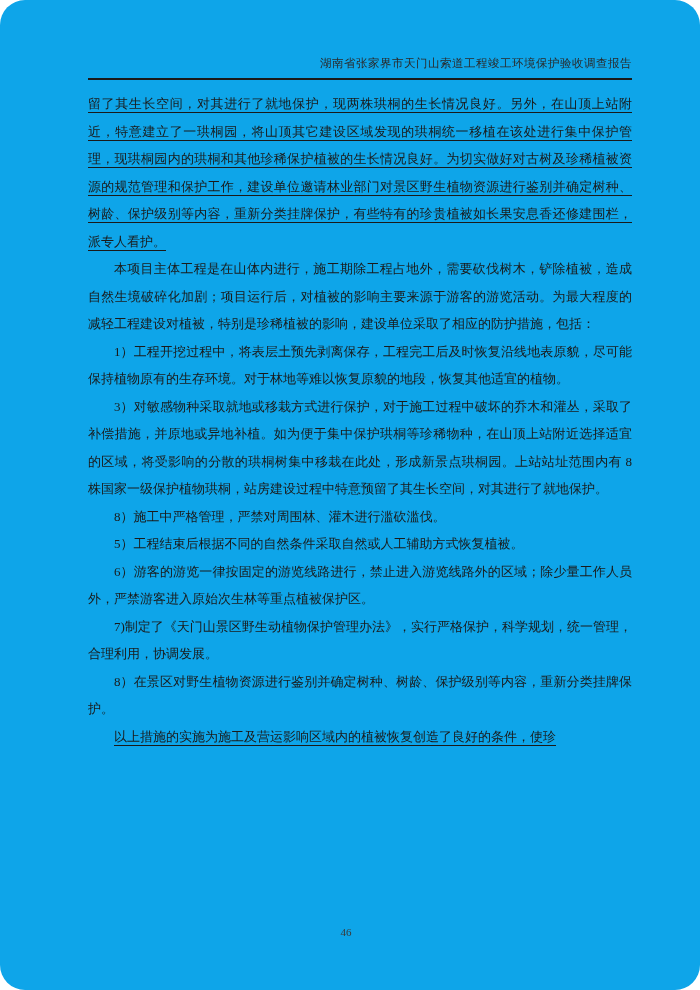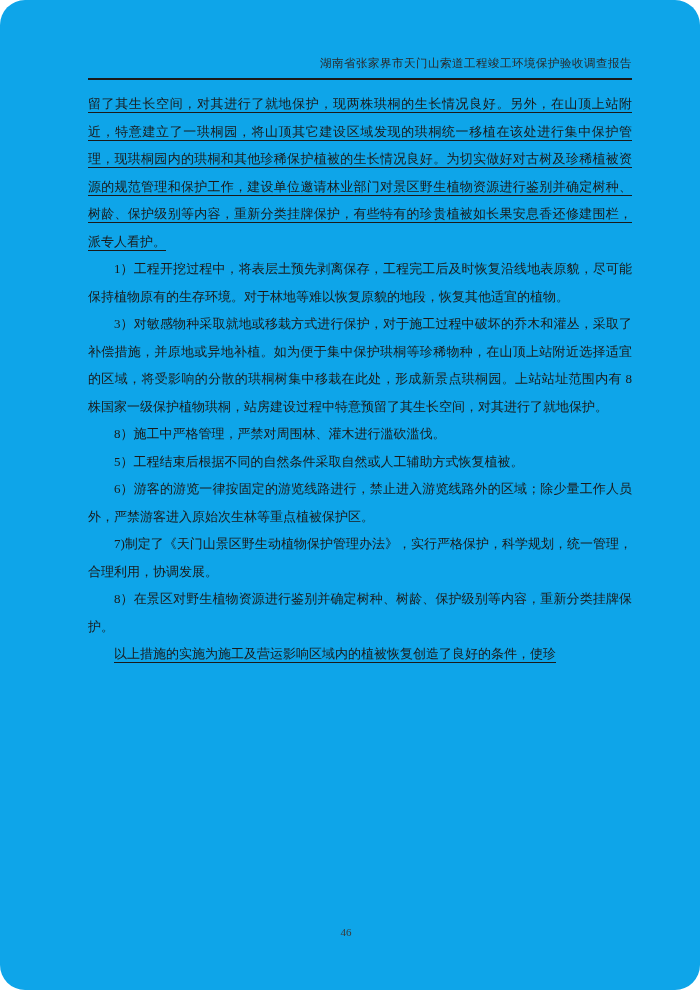--- a/index.html
+++ b/index.html
@@ -60,20 +60,21 @@
 <body>
 
 <div class="page">
 
   <div class="header">
     <span>湖南省张家界市天门山索道工程竣工环境保护验收调查报告</span>
   </div>
 
   <div class="body">
     <p class="para u">留了其生长空间，对其进行了就地保护，现两株珙桐的生长情况良好。另外，在山顶上站附近，特意建立了一珙桐园，将山顶其它建设区域发现的珙桐统一移植在该处进行集中保护管理，现珙桐园内的珙桐和其他珍稀保护植被的生长情况良好。为切实做好对古树及珍稀植被资源的规范管理和保护工作，建设单位邀请林业部门对景区野生植物资源进行鉴别并确定树种、树龄、保护级别等内容，重新分类挂牌保护，有些特有的珍贵植被如长果安息香还修建围栏，派专人看护。</p>
+    <p class="para ind">本项目主体工程是在山体内进行，施工期除工程占地外，需要砍伐树木，铲除植被，造成自然生境破碎化加剧；项目运行后，对植被的影响主要来源于游客的游览活动。为最大程度的减轻工程建设对植被，特别是珍稀植被的影响，建设单位采取了相应的防护措施，包括：</p>
     <p class="para ind">1）工程开挖过程中，将表层土预先剥离保存，工程完工后及时恢复沿线地表原貌，尽可能保持植物原有的生存环境。对于林地等难以恢复原貌的地段，恢复其他适宜的植物。</p>
     <p class="para ind">3）对敏感物种采取就地或移栽方式进行保护，对于施工过程中破坏的乔木和灌丛，采取了补偿措施，并原地或异地补植。如为便于集中保护珙桐等珍稀物种，在山顶上站附近选择适宜的区域，将受影响的分散的珙桐树集中移栽在此处，形成新景点珙桐园。上站站址范围内有 8 株国家一级保护植物珙桐，站房建设过程中特意预留了其生长空间，对其进行了就地保护。</p>
     <p class="para ind">8）施工中严格管理，严禁对周围林、灌木进行滥砍滥伐。</p>
     <p class="para ind">5）工程结束后根据不同的自然条件采取自然或人工辅助方式恢复植被。</p>
     <p class="para ind">6）游客的游览一律按固定的游览线路进行，禁止进入游览线路外的区域；除少量工作人员外，严禁游客进入原始次生林等重点植被保护区。</p>
     <p class="para ind">7)制定了《天门山景区野生动植物保护管理办法》，实行严格保护，科学规划，统一管理，合理利用，协调发展。</p>
     <p class="para ind">8）在景区对野生植物资源进行鉴别并确定树种、树龄、保护级别等内容，重新分类挂牌保护。</p>
     <p class="para u ind">以上措施的实施为施工及营运影响区域内的植被恢复创造了良好的条件，使珍</p>
   </div>
 

